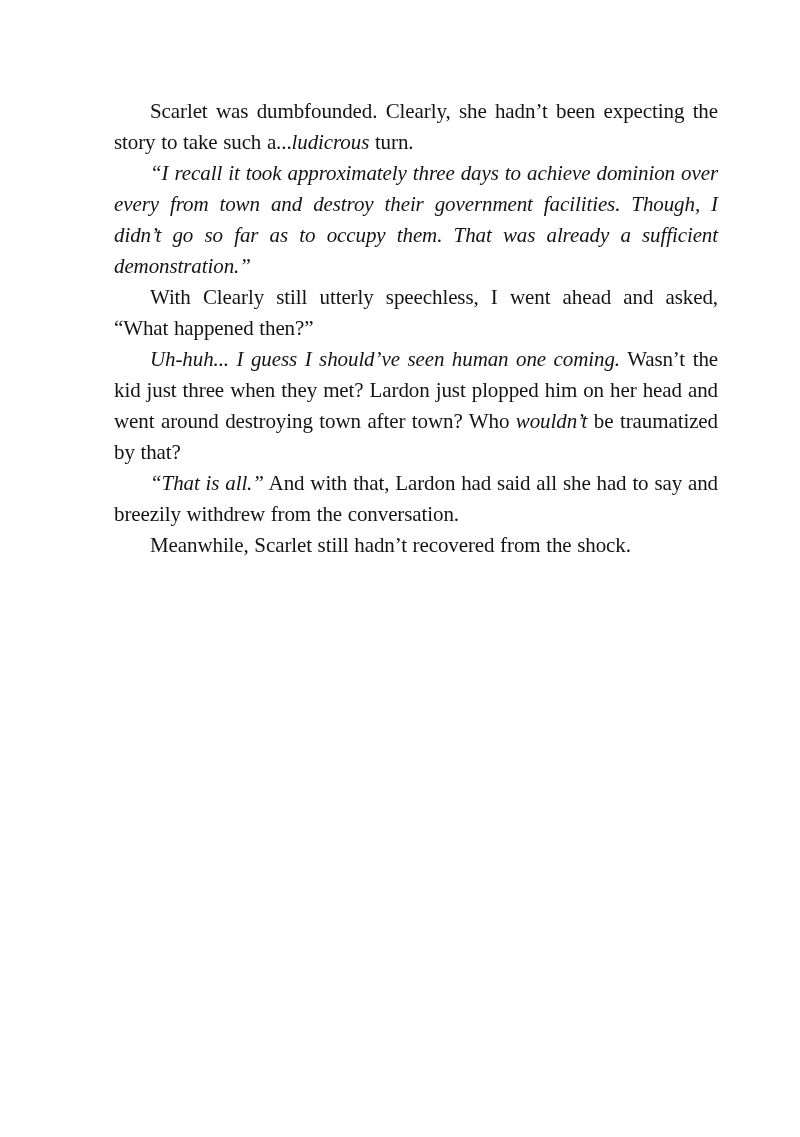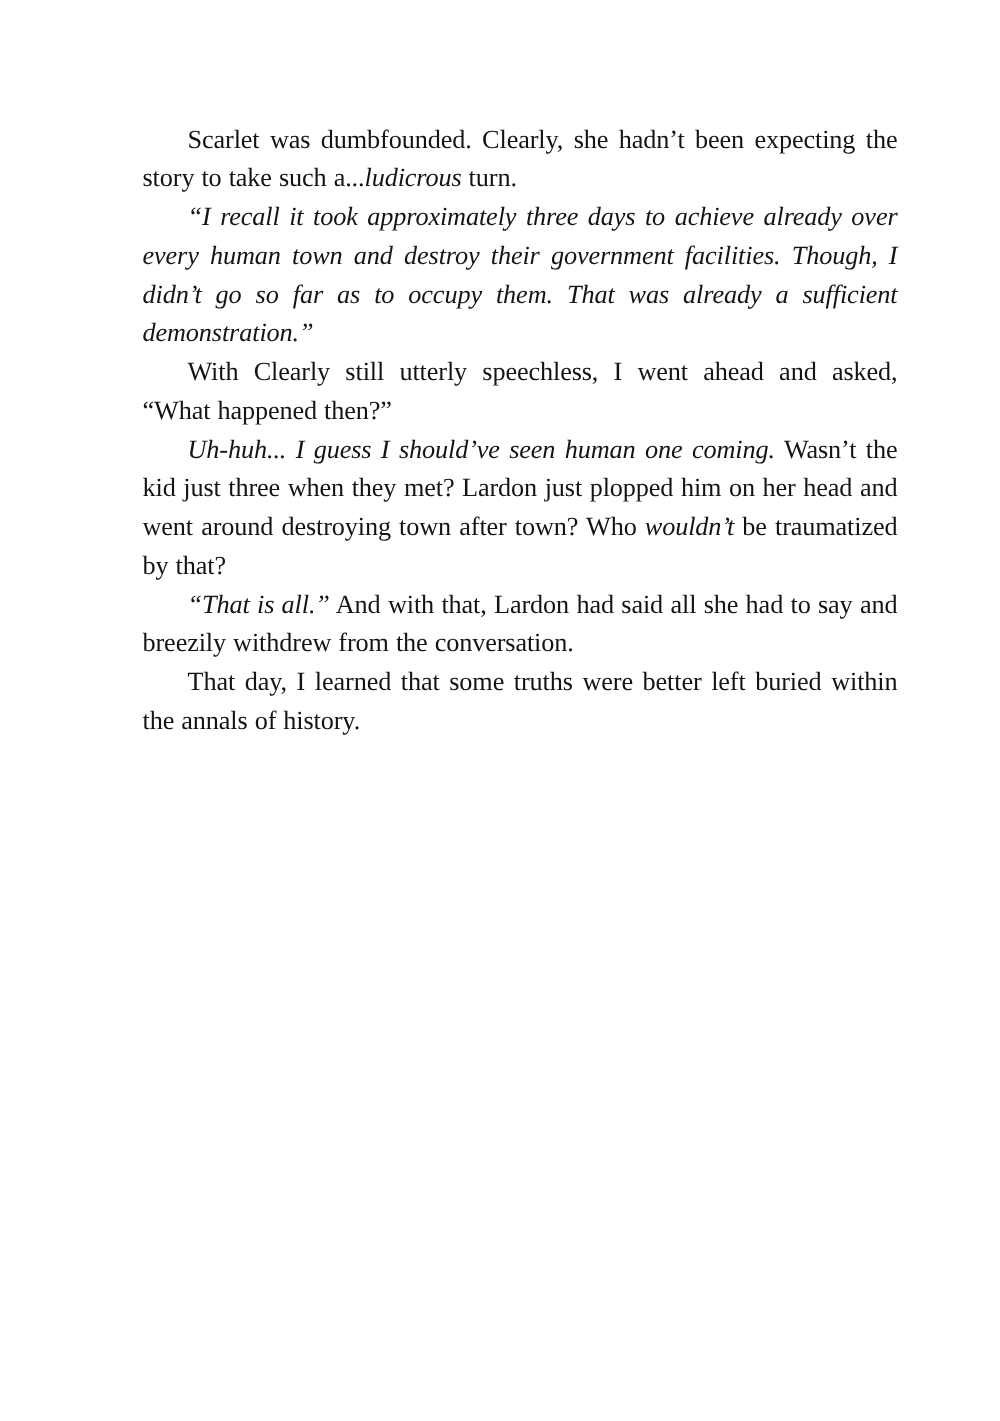--- a/index.html
+++ b/index.html
@@ -40,19 +40,19 @@
   }
   .run { font-style: normal; }
   .run.italic { font-style: italic; }
 </style>
 </head>
 <body>
 
 <main class="page">
   <section class="text-block" style="color: rgb(20, 20, 20);">
       <p class="para"><span class="run">Scarlet was dumbfounded. Clearly, she hadn’t been expecting the story to take such a...</span><span class="run italic">ludicrous</span><span class="run"> turn.</span></p>
-      <p class="para"><span class="run italic">“I recall it took approximately three days to achieve already over every human town and destroy their government facilities. Though, I didn’t go so far as to occupy them. That was already a sufficient demonstration.”</span></p>
+      <p class="para"><span class="run italic">“I recall it took approximately three days to achieve dominion over every from town and destroy their government facilities. Though, I didn’t go so far as to occupy them. That was already a sufficient demonstration.”</span></p>
       <p class="para"><span class="run">With Clearly still utterly speechless, I went ahead and asked, “What happened then?”</span></p>
       <p class="para"><span class="run italic">Uh-huh... I guess I should’ve seen human one coming.</span><span class="run"> Wasn’t the kid just three when they met? Lardon just plopped him on her head and went around destroying town after town? Who </span><span class="run italic">wouldn’t</span><span class="run"> be traumatized by that?</span></p>
       <p class="para"><span class="run italic">“That is all.”</span><span class="run"> And with that, Lardon had said all she had to say and breezily withdrew from the conversation.</span></p>
-      <p class="para"><span class="run">That day, I learned that some truths were better left buried within the annals of history.</span></p>
+      <p class="para"><span class="run">Meanwhile, Scarlet still hadn’t recovered from the shock.</span></p>
     </section>
 </main>
 
 </body></html>

